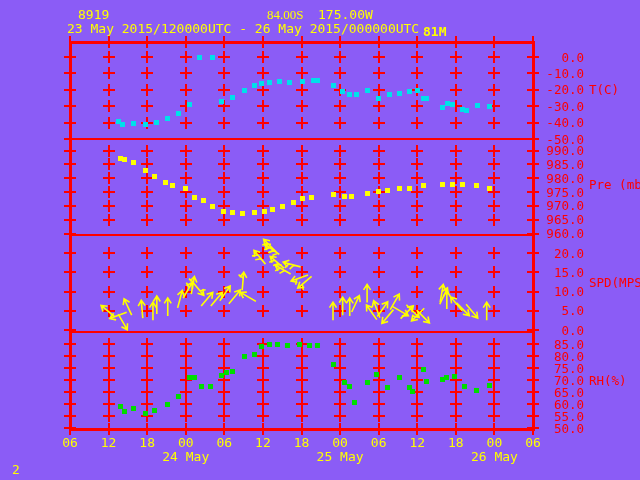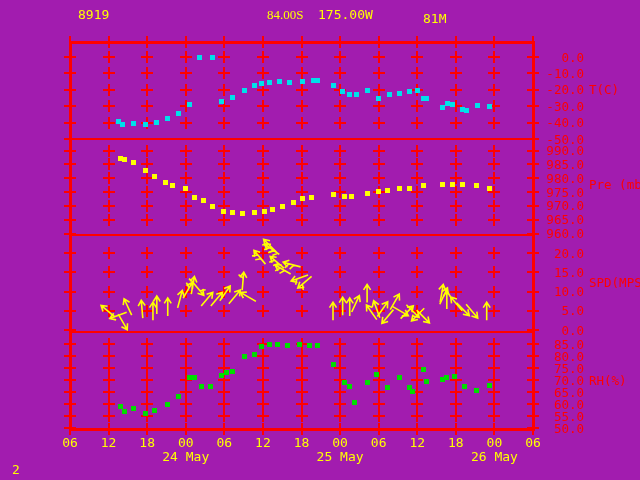--- a/index.html
+++ b/index.html
@@ -1,35 +1,36 @@
 <!DOCTYPE html>
 <html><head>
 <meta charset="utf-8">
 <style>
   html,body{margin:0;padding:0;background:#000;}
-  .screen{position:relative;width:640px;height:480px;background:#a21caf;overflow:hidden;
+  .screen{position:relative;width:640px;height:480px;background:#8b5cf6;overflow:hidden;
           font-family:"DejaVu Sans Mono","Liberation Mono",monospace;}
   .hdr{position:absolute;color:#ffff00;font-size:13px;line-height:13px;white-space:pre;}
   #station-id{left:78px;top:8px;}
   #station-lat{left:267px;top:8px;font-family:Liberation Serif, serif;}
   #station-lon{left:318px;top:8px;}
-  #station-elev{left:423px;top:12px;}
+  #station-elev{left:423px;top:25px;font-weight:bold;}
   #period{left:67px;top:22px;}
   #pagenum{left:12px;top:463px;}
   svg{position:absolute;left:0;top:0;}
   text{font-family:"DejaVu Sans Mono","Liberation Mono",monospace;}
 </style>
 </head>
 <body>
 
 <div class="screen">
   <div class="hdr" id="station-id">8919</div>
   <div class="hdr" id="station-lat">84.00S</div>
   <div class="hdr" id="station-lon">175.00W</div>
   <div class="hdr" id="station-elev">81M</div>
+  <div class="hdr" id="period">23 May 2015/120000UTC - 26 May 2015/000000UTC</div>
   <svg id="plot" width="640" height="480">
       <rect x="70" y="42" width="463" height="387" fill="none" stroke="#ff0000" stroke-width="3" shape-rendering="crispEdges"></rect>
       <line x1="70" y1="139" x2="533" y2="139" stroke="#ff0000" stroke-width="2" shape-rendering="crispEdges"></line>
       <line x1="70" y1="235" x2="533" y2="235" stroke="#ff0000" stroke-width="2" shape-rendering="crispEdges"></line>
       <line x1="70" y1="332" x2="533" y2="332" stroke="#ff0000" stroke-width="2" shape-rendering="crispEdges"></line>
       <path d="M70,36V48M70,423V435M108.58333333333334,36V48M108.58333333333334,423V435M147.16666666666669,36V48M147.16666666666669,423V435M185.75,36V48M185.75,423V435M224.33333333333334,36V48M224.33333333333334,423V435M262.91666666666663,36V48M262.91666666666663,423V435M301.5,36V48M301.5,423V435M340.0833333333333,36V48M340.0833333333333,423V435M378.6666666666667,36V48M378.6666666666667,423V435M417.25,36V48M417.25,423V435M455.8333333333333,36V48M455.8333333333333,423V435M494.4166666666667,36V48M494.4166666666667,423V435M533,36V48M533,423V435M64,57H76M527,57H539M64,73.4H76M527,73.4H539M64,89.8H76M527,89.8H539M64,106.2H76M527,106.2H539M64,122.6H76M527,122.6H539M64,139H76M527,139H539M64,150.5H76M527,150.5H539M64,164.33333333333334H76M527,164.33333333333334H539M64,178.16666666666666H76M527,178.16666666666666H539M64,192H76M527,192H539M64,205.83333333333334H76M527,205.83333333333334H539M64,219.66666666666669H76M527,219.66666666666669H539M64,233.5H76M527,233.5H539M64,253H76M527,253H539M64,272.25H76M527,272.25H539M64,291.5H76M527,291.5H539M64,310.75H76M527,310.75H539M64,330H76M527,330H539M64,344H76M527,344H539M64,356H76M527,356H539M64,368H76M527,368H539M64,380H76M527,380H539M64,392H76M527,392H539M64,404H76M527,404H539M64,416H76M527,416H539M64,428H76M527,428H539" stroke="#ff0000" stroke-width="2" fill="none" shape-rendering="crispEdges"></path>
       <path d="M102.58333333333334,57H114.58333333333334M108.58333333333334,51V63M141.16666666666669,57H153.16666666666669M147.16666666666669,51V63M179.75,57H191.75M185.75,51V63M218.33333333333334,57H230.33333333333334M224.33333333333334,51V63M256.91666666666663,57H268.91666666666663M262.91666666666663,51V63M295.5,57H307.5M301.5,51V63M334.0833333333333,57H346.0833333333333M340.0833333333333,51V63M372.6666666666667,57H384.6666666666667M378.6666666666667,51V63M411.25,57H423.25M417.25,51V63M449.8333333333333,57H461.8333333333333M455.8333333333333,51V63M488.4166666666667,57H500.4166666666667M494.4166666666667,51V63M102.58333333333334,73.4H114.58333333333334M108.58333333333334,67.4V79.4M141.16666666666669,73.4H153.16666666666669M147.16666666666669,67.4V79.4M179.75,73.4H191.75M185.75,67.4V79.4M218.33333333333334,73.4H230.33333333333334M224.33333333333334,67.4V79.4M256.91666666666663,73.4H268.91666666666663M262.91666666666663,67.4V79.4M295.5,73.4H307.5M301.5,67.4V79.4M334.0833333333333,73.4H346.0833333333333M340.0833333333333,67.4V79.4M372.6666666666667,73.4H384.6666666666667M378.6666666666667,67.4V79.4M411.25,73.4H423.25M417.25,67.4V79.4M449.8333333333333,73.4H461.8333333333333M455.8333333333333,67.4V79.4M488.4166666666667,73.4H500.4166666666667M494.4166666666667,67.4V79.4M102.58333333333334,89.8H114.58333333333334M108.58333333333334,83.8V95.8M141.16666666666669,89.8H153.16666666666669M147.16666666666669,83.8V95.8M179.75,89.8H191.75M185.75,83.8V95.8M218.33333333333334,89.8H230.33333333333334M224.33333333333334,83.8V95.8M256.91666666666663,89.8H268.91666666666663M262.91666666666663,83.8V95.8M295.5,89.8H307.5M301.5,83.8V95.8M334.0833333333333,89.8H346.0833333333333M340.0833333333333,83.8V95.8M372.6666666666667,89.8H384.6666666666667M378.6666666666667,83.8V95.8M411.25,89.8H423.25M417.25,83.8V95.8M449.8333333333333,89.8H461.8333333333333M455.8333333333333,83.8V95.8M488.4166666666667,89.8H500.4166666666667M494.4166666666667,83.8V95.8M102.58333333333334,106.2H114.58333333333334M108.58333333333334,100.2V112.2M141.16666666666669,106.2H153.16666666666669M147.16666666666669,100.2V112.2M179.75,106.2H191.75M185.75,100.2V112.2M218.33333333333334,106.2H230.33333333333334M224.33333333333334,100.2V112.2M256.91666666666663,106.2H268.91666666666663M262.91666666666663,100.2V112.2M295.5,106.2H307.5M301.5,100.2V112.2M334.0833333333333,106.2H346.0833333333333M340.0833333333333,100.2V112.2M372.6666666666667,106.2H384.6666666666667M378.6666666666667,100.2V112.2M411.25,106.2H423.25M417.25,100.2V112.2M449.8333333333333,106.2H461.8333333333333M455.8333333333333,100.2V112.2M488.4166666666667,106.2H500.4166666666667M494.4166666666667,100.2V112.2M102.58333333333334,122.6H114.58333333333334M108.58333333333334,116.6V128.6M141.16666666666669,122.6H153.16666666666669M147.16666666666669,116.6V128.6M179.75,122.6H191.75M185.75,116.6V128.6M218.33333333333334,122.6H230.33333333333334M224.33333333333334,116.6V128.6M256.91666666666663,122.6H268.91666666666663M262.91666666666663,116.6V128.6M295.5,122.6H307.5M301.5,116.6V128.6M334.0833333333333,122.6H346.0833333333333M340.0833333333333,116.6V128.6M372.6666666666667,122.6H384.6666666666667M378.6666666666667,116.6V128.6M411.25,122.6H423.25M417.25,116.6V128.6M449.8333333333333,122.6H461.8333333333333M455.8333333333333,116.6V128.6M488.4166666666667,122.6H500.4166666666667M494.4166666666667,116.6V128.6M102.58333333333334,150.5H114.58333333333334M108.58333333333334,144.5V156.5M141.16666666666669,150.5H153.16666666666669M147.16666666666669,144.5V156.5M179.75,150.5H191.75M185.75,144.5V156.5M218.33333333333334,150.5H230.33333333333334M224.33333333333334,144.5V156.5M256.91666666666663,150.5H268.91666666666663M262.91666666666663,144.5V156.5M295.5,150.5H307.5M301.5,144.5V156.5M334.0833333333333,150.5H346.0833333333333M340.0833333333333,144.5V156.5M372.6666666666667,150.5H384.6666666666667M378.6666666666667,144.5V156.5M411.25,150.5H423.25M417.25,144.5V156.5M449.8333333333333,150.5H461.8333333333333M455.8333333333333,144.5V156.5M488.4166666666667,150.5H500.4166666666667M494.4166666666667,144.5V156.5M102.58333333333334,164.33333333333334H114.58333333333334M108.58333333333334,158.33333333333334V170.33333333333334M141.16666666666669,164.33333333333334H153.16666666666669M147.16666666666669,158.33333333333334V170.33333333333334M179.75,164.33333333333334H191.75M185.75,158.33333333333334V170.33333333333334M218.33333333333334,164.33333333333334H230.33333333333334M224.33333333333334,158.33333333333334V170.33333333333334M256.91666666666663,164.33333333333334H268.91666666666663M262.91666666666663,158.33333333333334V170.33333333333334M295.5,164.33333333333334H307.5M301.5,158.33333333333334V170.33333333333334M334.0833333333333,164.33333333333334H346.0833333333333M340.0833333333333,158.33333333333334V170.33333333333334M372.6666666666667,164.33333333333334H384.6666666666667M378.6666666666667,158.33333333333334V170.33333333333334M411.25,164.33333333333334H423.25M417.25,158.33333333333334V170.33333333333334M449.8333333333333,164.33333333333334H461.8333333333333M455.8333333333333,158.33333333333334V170.33333333333334M488.4166666666667,164.33333333333334H500.4166666666667M494.4166666666667,158.33333333333334V170.33333333333334M102.58333333333334,178.16666666666666H114.58333333333334M108.58333333333334,172.16666666666666V184.16666666666666M141.16666666666669,178.16666666666666H153.16666666666669M147.16666666666669,172.16666666666666V184.16666666666666M179.75,178.16666666666666H191.75M185.75,172.16666666666666V184.16666666666666M218.33333333333334,178.16666666666666H230.33333333333334M224.33333333333334,172.16666666666666V184.16666666666666M256.91666666666663,178.16666666666666H268.91666666666663M262.91666666666663,172.16666666666666V184.16666666666666M295.5,178.16666666666666H307.5M301.5,172.16666666666666V184.16666666666666M334.0833333333333,178.16666666666666H346.0833333333333M340.0833333333333,172.16666666666666V184.16666666666666M372.6666666666667,178.16666666666666H384.6666666666667M378.6666666666667,172.16666666666666V184.16666666666666M411.25,178.16666666666666H423.25M417.25,172.16666666666666V184.16666666666666M449.8333333333333,178.16666666666666H461.8333333333333M455.8333333333333,172.16666666666666V184.16666666666666M488.4166666666667,178.16666666666666H500.4166666666667M494.4166666666667,172.16666666666666V184.16666666666666M102.58333333333334,192H114.58333333333334M108.58333333333334,186V198M141.16666666666669,192H153.16666666666669M147.16666666666669,186V198M179.75,192H191.75M185.75,186V198M218.33333333333334,192H230.33333333333334M224.33333333333334,186V198M256.91666666666663,192H268.91666666666663M262.91666666666663,186V198M295.5,192H307.5M301.5,186V198M334.0833333333333,192H346.0833333333333M340.0833333333333,186V198M372.6666666666667,192H384.6666666666667M378.6666666666667,186V198M411.25,192H423.25M417.25,186V198M449.8333333333333,192H461.8333333333333M455.8333333333333,186V198M488.4166666666667,192H500.4166666666667M494.4166666666667,186V198M102.58333333333334,205.83333333333334H114.58333333333334M108.58333333333334,199.83333333333334V211.83333333333334M141.16666666666669,205.83333333333334H153.16666666666669M147.16666666666669,199.83333333333334V211.83333333333334M179.75,205.83333333333334H191.75M185.75,199.83333333333334V211.83333333333334M218.33333333333334,205.83333333333334H230.33333333333334M224.33333333333334,199.83333333333334V211.83333333333334M256.91666666666663,205.83333333333334H268.91666666666663M262.91666666666663,199.83333333333334V211.83333333333334M295.5,205.83333333333334H307.5M301.5,199.83333333333334V211.83333333333334M334.0833333333333,205.83333333333334H346.0833333333333M340.0833333333333,199.83333333333334V211.83333333333334M372.6666666666667,205.83333333333334H384.6666666666667M378.6666666666667,199.83333333333334V211.83333333333334M411.25,205.83333333333334H423.25M417.25,199.83333333333334V211.83333333333334M449.8333333333333,205.83333333333334H461.8333333333333M455.8333333333333,199.83333333333334V211.83333333333334M488.4166666666667,205.83333333333334H500.4166666666667M494.4166666666667,199.83333333333334V211.83333333333334M102.58333333333334,219.66666666666669H114.58333333333334M108.58333333333334,213.66666666666669V225.66666666666669M141.16666666666669,219.66666666666669H153.16666666666669M147.16666666666669,213.66666666666669V225.66666666666669M179.75,219.66666666666669H191.75M185.75,213.66666666666669V225.66666666666669M218.33333333333334,219.66666666666669H230.33333333333334M224.33333333333334,213.66666666666669V225.66666666666669M256.91666666666663,219.66666666666669H268.91666666666663M262.91666666666663,213.66666666666669V225.66666666666669M295.5,219.66666666666669H307.5M301.5,213.66666666666669V225.66666666666669M334.0833333333333,219.66666666666669H346.0833333333333M340.0833333333333,213.66666666666669V225.66666666666669M372.6666666666667,219.66666666666669H384.6666666666667M378.6666666666667,213.66666666666669V225.66666666666669M411.25,219.66666666666669H423.25M417.25,213.66666666666669V225.66666666666669M449.8333333333333,219.66666666666669H461.8333333333333M455.8333333333333,213.66666666666669V225.66666666666669M488.4166666666667,219.66666666666669H500.4166666666667M494.4166666666667,213.66666666666669V225.66666666666669M102.58333333333334,253H114.58333333333334M108.58333333333334,247V259M141.16666666666669,253H153.16666666666669M147.16666666666669,247V259M179.75,253H191.75M185.75,247V259M218.33333333333334,253H230.33333333333334M224.33333333333334,247V259M256.91666666666663,253H268.91666666666663M262.91666666666663,247V259M295.5,253H307.5M301.5,247V259M334.0833333333333,253H346.0833333333333M340.0833333333333,247V259M372.6666666666667,253H384.6666666666667M378.6666666666667,247V259M411.25,253H423.25M417.25,247V259M449.8333333333333,253H461.8333333333333M455.8333333333333,247V259M488.4166666666667,253H500.4166666666667M494.4166666666667,247V259M102.58333333333334,272.25H114.58333333333334M108.58333333333334,266.25V278.25M141.16666666666669,272.25H153.16666666666669M147.16666666666669,266.25V278.25M179.75,272.25H191.75M185.75,266.25V278.25M218.33333333333334,272.25H230.33333333333334M224.33333333333334,266.25V278.25M256.91666666666663,272.25H268.91666666666663M262.91666666666663,266.25V278.25M295.5,272.25H307.5M301.5,266.25V278.25M334.0833333333333,272.25H346.0833333333333M340.0833333333333,266.25V278.25M372.6666666666667,272.25H384.6666666666667M378.6666666666667,266.25V278.25M411.25,272.25H423.25M417.25,266.25V278.25M449.8333333333333,272.25H461.8333333333333M455.8333333333333,266.25V278.25M488.4166666666667,272.25H500.4166666666667M494.4166666666667,266.25V278.25M102.58333333333334,291.5H114.58333333333334M108.58333333333334,285.5V297.5M141.16666666666669,291.5H153.16666666666669M147.16666666666669,285.5V297.5M179.75,291.5H191.75M185.75,285.5V297.5M218.33333333333334,291.5H230.33333333333334M224.33333333333334,285.5V297.5M256.91666666666663,291.5H268.91666666666663M262.91666666666663,285.5V297.5M295.5,291.5H307.5M301.5,285.5V297.5M334.0833333333333,291.5H346.0833333333333M340.0833333333333,285.5V297.5M372.6666666666667,291.5H384.6666666666667M378.6666666666667,285.5V297.5M411.25,291.5H423.25M417.25,285.5V297.5M449.8333333333333,291.5H461.8333333333333M455.8333333333333,285.5V297.5M488.4166666666667,291.5H500.4166666666667M494.4166666666667,285.5V297.5M102.58333333333334,310.75H114.58333333333334M108.58333333333334,304.75V316.75M141.16666666666669,310.75H153.16666666666669M147.16666666666669,304.75V316.75M179.75,310.75H191.75M185.75,304.75V316.75M218.33333333333334,310.75H230.33333333333334M224.33333333333334,304.75V316.75M256.91666666666663,310.75H268.91666666666663M262.91666666666663,304.75V316.75M295.5,310.75H307.5M301.5,304.75V316.75M334.0833333333333,310.75H346.0833333333333M340.0833333333333,304.75V316.75M372.6666666666667,310.75H384.6666666666667M378.6666666666667,304.75V316.75M411.25,310.75H423.25M417.25,304.75V316.75M449.8333333333333,310.75H461.8333333333333M455.8333333333333,304.75V316.75M488.4166666666667,310.75H500.4166666666667M494.4166666666667,304.75V316.75M102.58333333333334,344H114.58333333333334M108.58333333333334,338V350M141.16666666666669,344H153.16666666666669M147.16666666666669,338V350M179.75,344H191.75M185.75,338V350M218.33333333333334,344H230.33333333333334M224.33333333333334,338V350M256.91666666666663,344H268.91666666666663M262.91666666666663,338V350M295.5,344H307.5M301.5,338V350M334.0833333333333,344H346.0833333333333M340.0833333333333,338V350M372.6666666666667,344H384.6666666666667M378.6666666666667,338V350M411.25,344H423.25M417.25,338V350M449.8333333333333,344H461.8333333333333M455.8333333333333,338V350M488.4166666666667,344H500.4166666666667M494.4166666666667,338V350M102.58333333333334,356H114.58333333333334M108.58333333333334,350V362M141.16666666666669,356H153.16666666666669M147.16666666666669,350V362M179.75,356H191.75M185.75,350V362M218.33333333333334,356H230.33333333333334M224.33333333333334,350V362M256.91666666666663,356H268.91666666666663M262.91666666666663,350V362M295.5,356H307.5M301.5,350V362M334.0833333333333,356H346.0833333333333M340.0833333333333,350V362M372.6666666666667,356H384.6666666666667M378.6666666666667,350V362M411.25,356H423.25M417.25,350V362M449.8333333333333,356H461.8333333333333M455.8333333333333,350V362M488.4166666666667,356H500.4166666666667M494.4166666666667,350V362M102.58333333333334,368H114.58333333333334M108.58333333333334,362V374M141.16666666666669,368H153.16666666666669M147.16666666666669,362V374M179.75,368H191.75M185.75,362V374M218.33333333333334,368H230.33333333333334M224.33333333333334,362V374M256.91666666666663,368H268.91666666666663M262.91666666666663,362V374M295.5,368H307.5M301.5,362V374M334.0833333333333,368H346.0833333333333M340.0833333333333,362V374M372.6666666666667,368H384.6666666666667M378.6666666666667,362V374M411.25,368H423.25M417.25,362V374M449.8333333333333,368H461.8333333333333M455.8333333333333,362V374M488.4166666666667,368H500.4166666666667M494.4166666666667,362V374M102.58333333333334,380H114.58333333333334M108.58333333333334,374V386M141.16666666666669,380H153.16666666666669M147.16666666666669,374V386M179.75,380H191.75M185.75,374V386M218.33333333333334,380H230.33333333333334M224.33333333333334,374V386M256.91666666666663,380H268.91666666666663M262.91666666666663,374V386M295.5,380H307.5M301.5,374V386M334.0833333333333,380H346.0833333333333M340.0833333333333,374V386M372.6666666666667,380H384.6666666666667M378.6666666666667,374V386M411.25,380H423.25M417.25,374V386M449.8333333333333,380H461.8333333333333M455.8333333333333,374V386M488.4166666666667,380H500.4166666666667M494.4166666666667,374V386M102.58333333333334,392H114.58333333333334M108.58333333333334,386V398M141.16666666666669,392H153.16666666666669M147.16666666666669,386V398M179.75,392H191.75M185.75,386V398M218.33333333333334,392H230.33333333333334M224.33333333333334,386V398M256.91666666666663,392H268.91666666666663M262.91666666666663,386V398M295.5,392H307.5M301.5,386V398M334.0833333333333,392H346.0833333333333M340.0833333333333,386V398M372.6666666666667,392H384.6666666666667M378.6666666666667,386V398M411.25,392H423.25M417.25,386V398M449.8333333333333,392H461.8333333333333M455.8333333333333,386V398M488.4166666666667,392H500.4166666666667M494.4166666666667,386V398M102.58333333333334,404H114.58333333333334M108.58333333333334,398V410M141.16666666666669,404H153.16666666666669M147.16666666666669,398V410M179.75,404H191.75M185.75,398V410M218.33333333333334,404H230.33333333333334M224.33333333333334,398V410M256.91666666666663,404H268.91666666666663M262.91666666666663,398V410M295.5,404H307.5M301.5,398V410M334.0833333333333,404H346.0833333333333M340.0833333333333,398V410M372.6666666666667,404H384.6666666666667M378.6666666666667,398V410M411.25,404H423.25M417.25,398V410M449.8333333333333,404H461.8333333333333M455.8333333333333,398V410M488.4166666666667,404H500.4166666666667M494.4166666666667,398V410M102.58333333333334,416H114.58333333333334M108.58333333333334,410V422M141.16666666666669,416H153.16666666666669M147.16666666666669,410V422M179.75,416H191.75M185.75,410V422M218.33333333333334,416H230.33333333333334M224.33333333333334,410V422M256.91666666666663,416H268.91666666666663M262.91666666666663,410V422M295.5,416H307.5M301.5,410V422M334.0833333333333,416H346.0833333333333M340.0833333333333,410V422M372.6666666666667,416H384.6666666666667M378.6666666666667,410V422M411.25,416H423.25M417.25,410V422M449.8333333333333,416H461.8333333333333M455.8333333333333,410V422M488.4166666666667,416H500.4166666666667M494.4166666666667,410V422" stroke="#ff0000" stroke-width="2" fill="none" shape-rendering="crispEdges"></path>
       <text x="584" y="61.5" fill="#ff0000" text-anchor="end" font-size="12.5">0.0</text>
       <text x="584" y="77.9" fill="#ff0000" text-anchor="end" font-size="12.5">-10.0</text>
       <text x="584" y="94.3" fill="#ff0000" text-anchor="end" font-size="12.5">-20.0</text>

